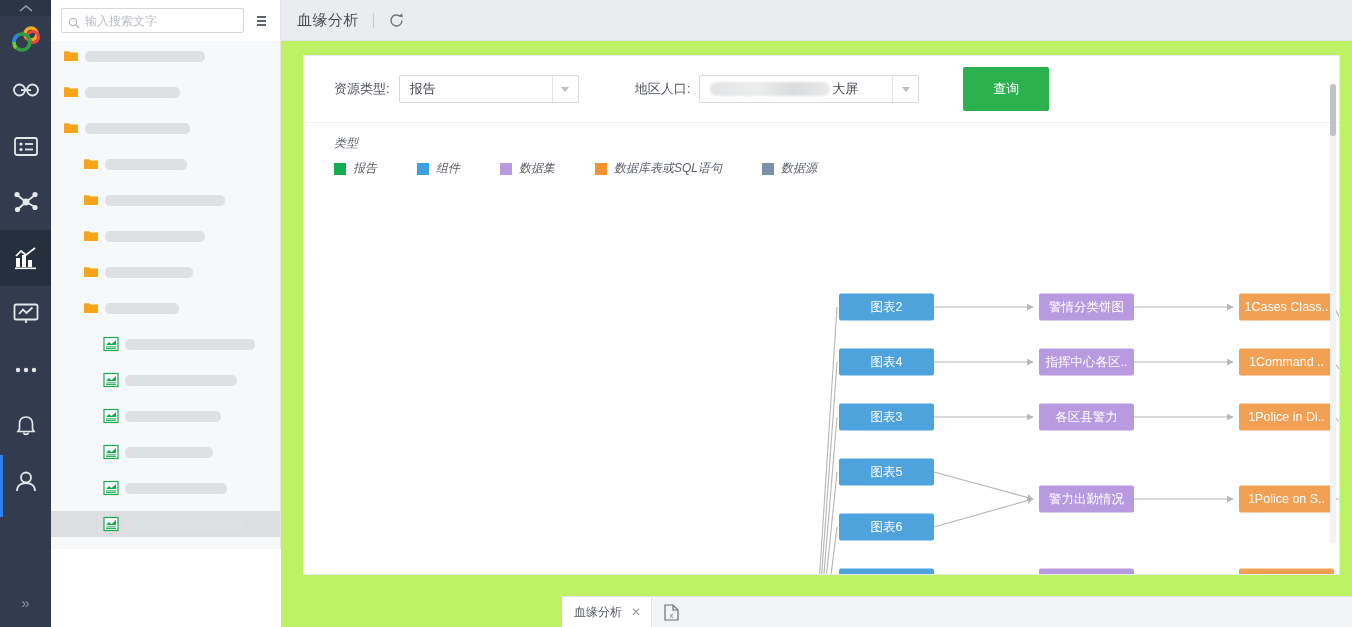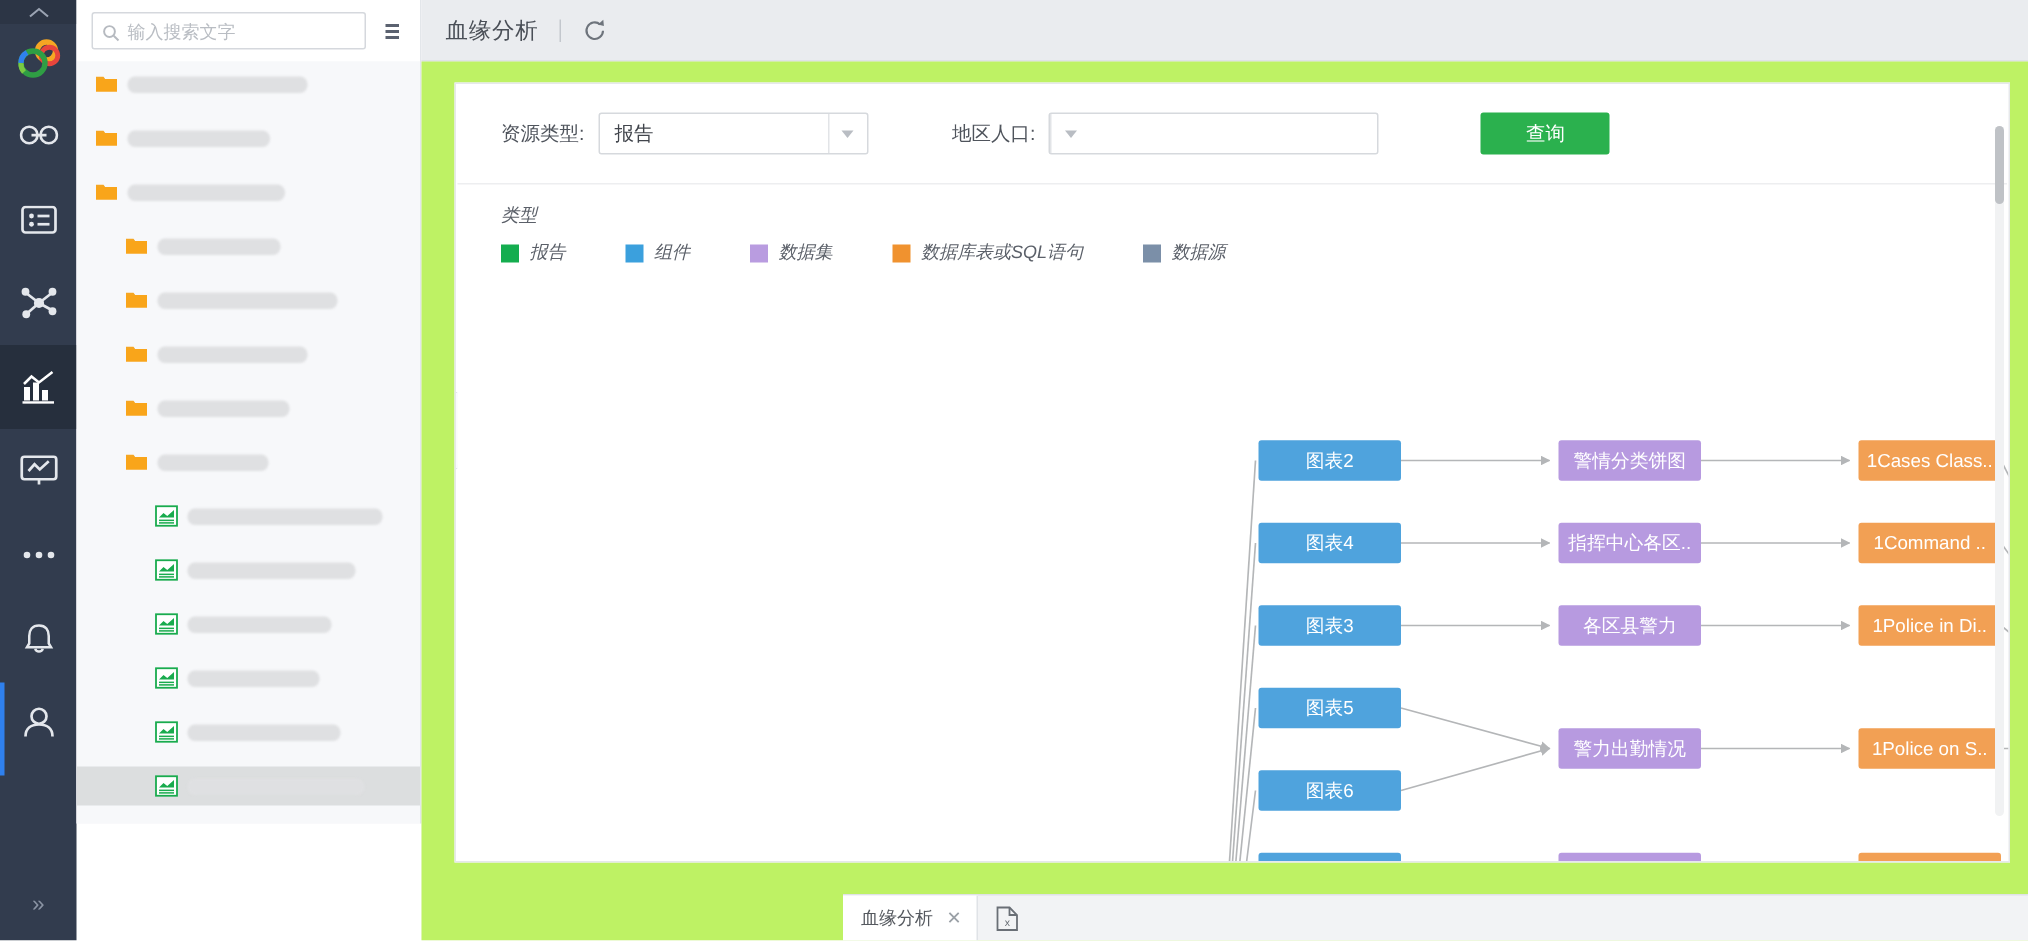--- a/index.html
+++ b/index.html
@@ -111,22 +111,22 @@
     display: inline-block; width: 120px; height: 14px; border-radius: 7px;
     background: linear-gradient(90deg,#e3e4e6 0%,#eceded 40%,#dadbdd 70%,#e9eaeb 100%);
     filter: blur(1.2px); margin-right: 2px;
   }
   .f-select .caret-box {
     width: 26px; height: 26px; border-left: 1px solid #e2e4e7;
     display: flex; align-items: center; justify-content: center;
   }
   .caret { width: 0; height: 0; border-left: 4px solid transparent; border-right: 4px solid transparent; border-top: 5px solid #b9bdc3; }
   .query-btn {
-    margin-left: 68px; background: #2bb14e; color: #fff; border: none;
-    width: 86px; height: 28px; font-size: 13px; border-radius: 2px; cursor: pointer;
+    margin-left: 44px; background: #2bb14e; color: #fff; border: none;
+    width: 86px; height: 44px; font-size: 13px; border-radius: 2px; cursor: pointer;
     font-family: Liberation Mono, monospace;
   }
   .divider { height: 1px; background: #edeef0; margin: 0 1px; }
 
   .legend { padding: 12px 0 0 30px; font-style: italic; }
   .legend-title { font-size: 12px; color: #5b6069; margin-bottom: 8px; }
   .legend-items { display: flex; align-items: center; }
   .legend-item { display: flex; align-items: center; margin-right: 40px; }
   .swatch { width: 12px; height: 12px; margin-right: 7px; }
   .legend-label { font-size: 12px; color: #5b6069; }
@@ -478,20 +478,24 @@
           <span class="f-label">资源类型:</span>
           <div class="f-select">
             <span class="val">报告</span>
             <span class="caret-box">
                 <i class="caret"></i>
               </span>
           </div>
 
           <span class="f-label" style="margin-left:56px;">地区人口:</span>
           <div class="f-select wide">
+            <span class="val">
+              <i class="blur-val"></i>
+                <b style="font-weight:400">大屏</b>
+            </span>
             <span class="caret-box">
                 <i class="caret"></i>
               </span>
           </div>
 
           <button class="query-btn">查询</button>
         </div>
 
         <div class="divider"></div>
 

